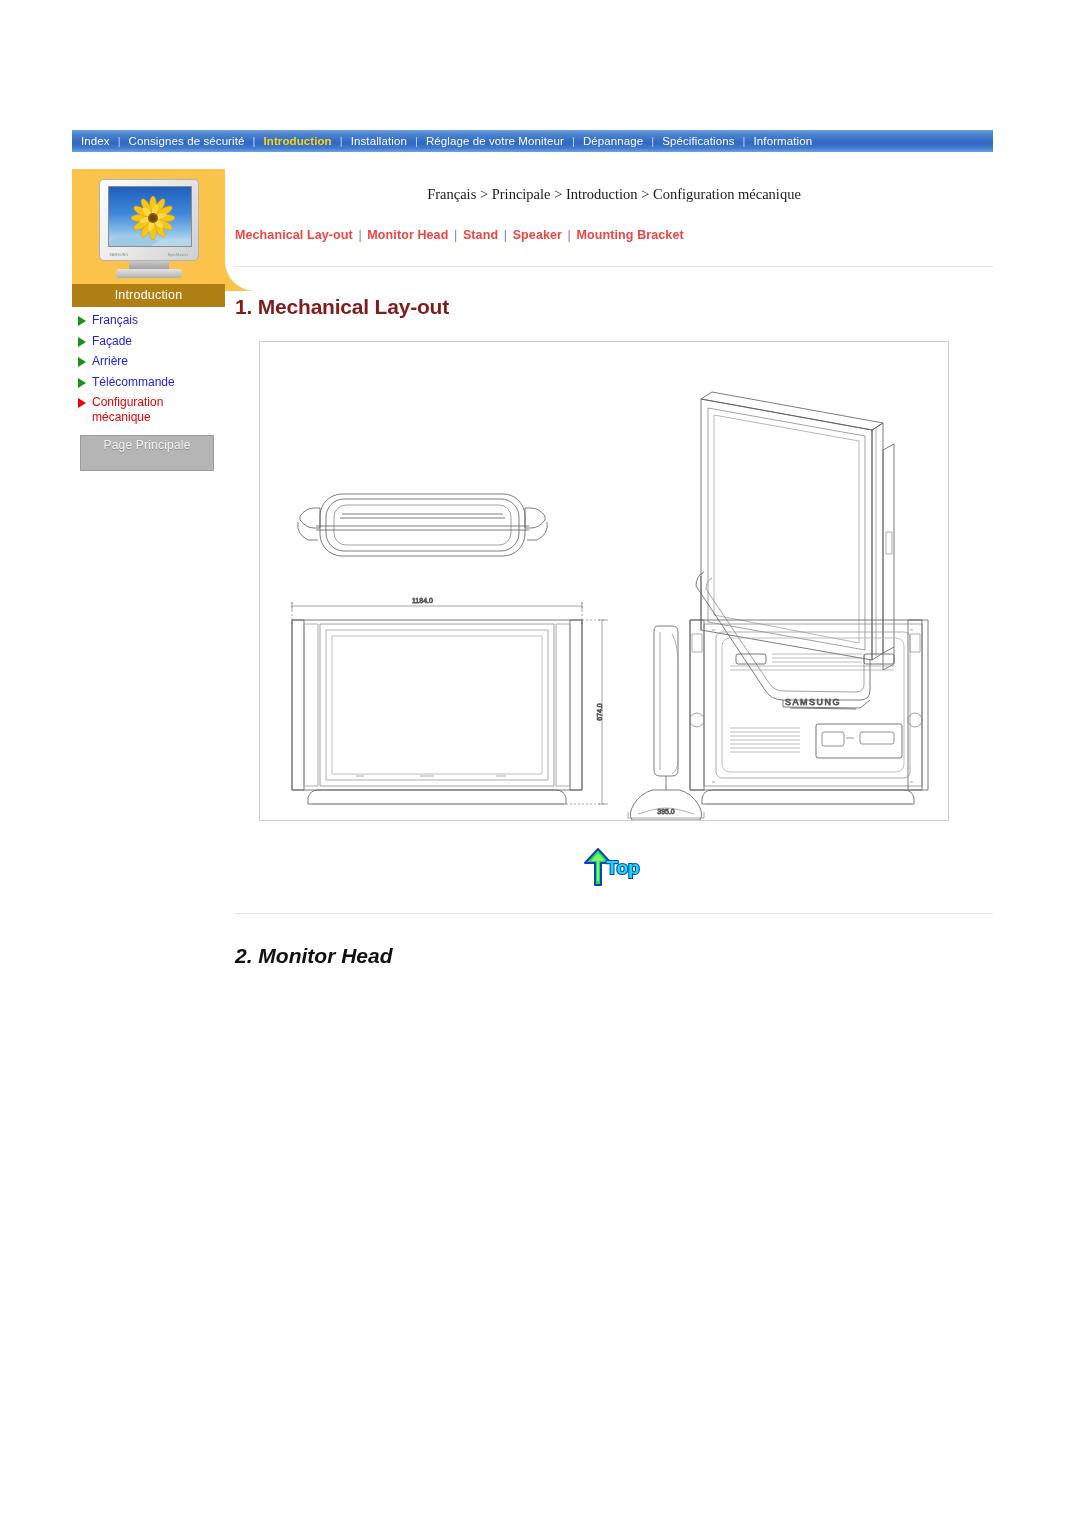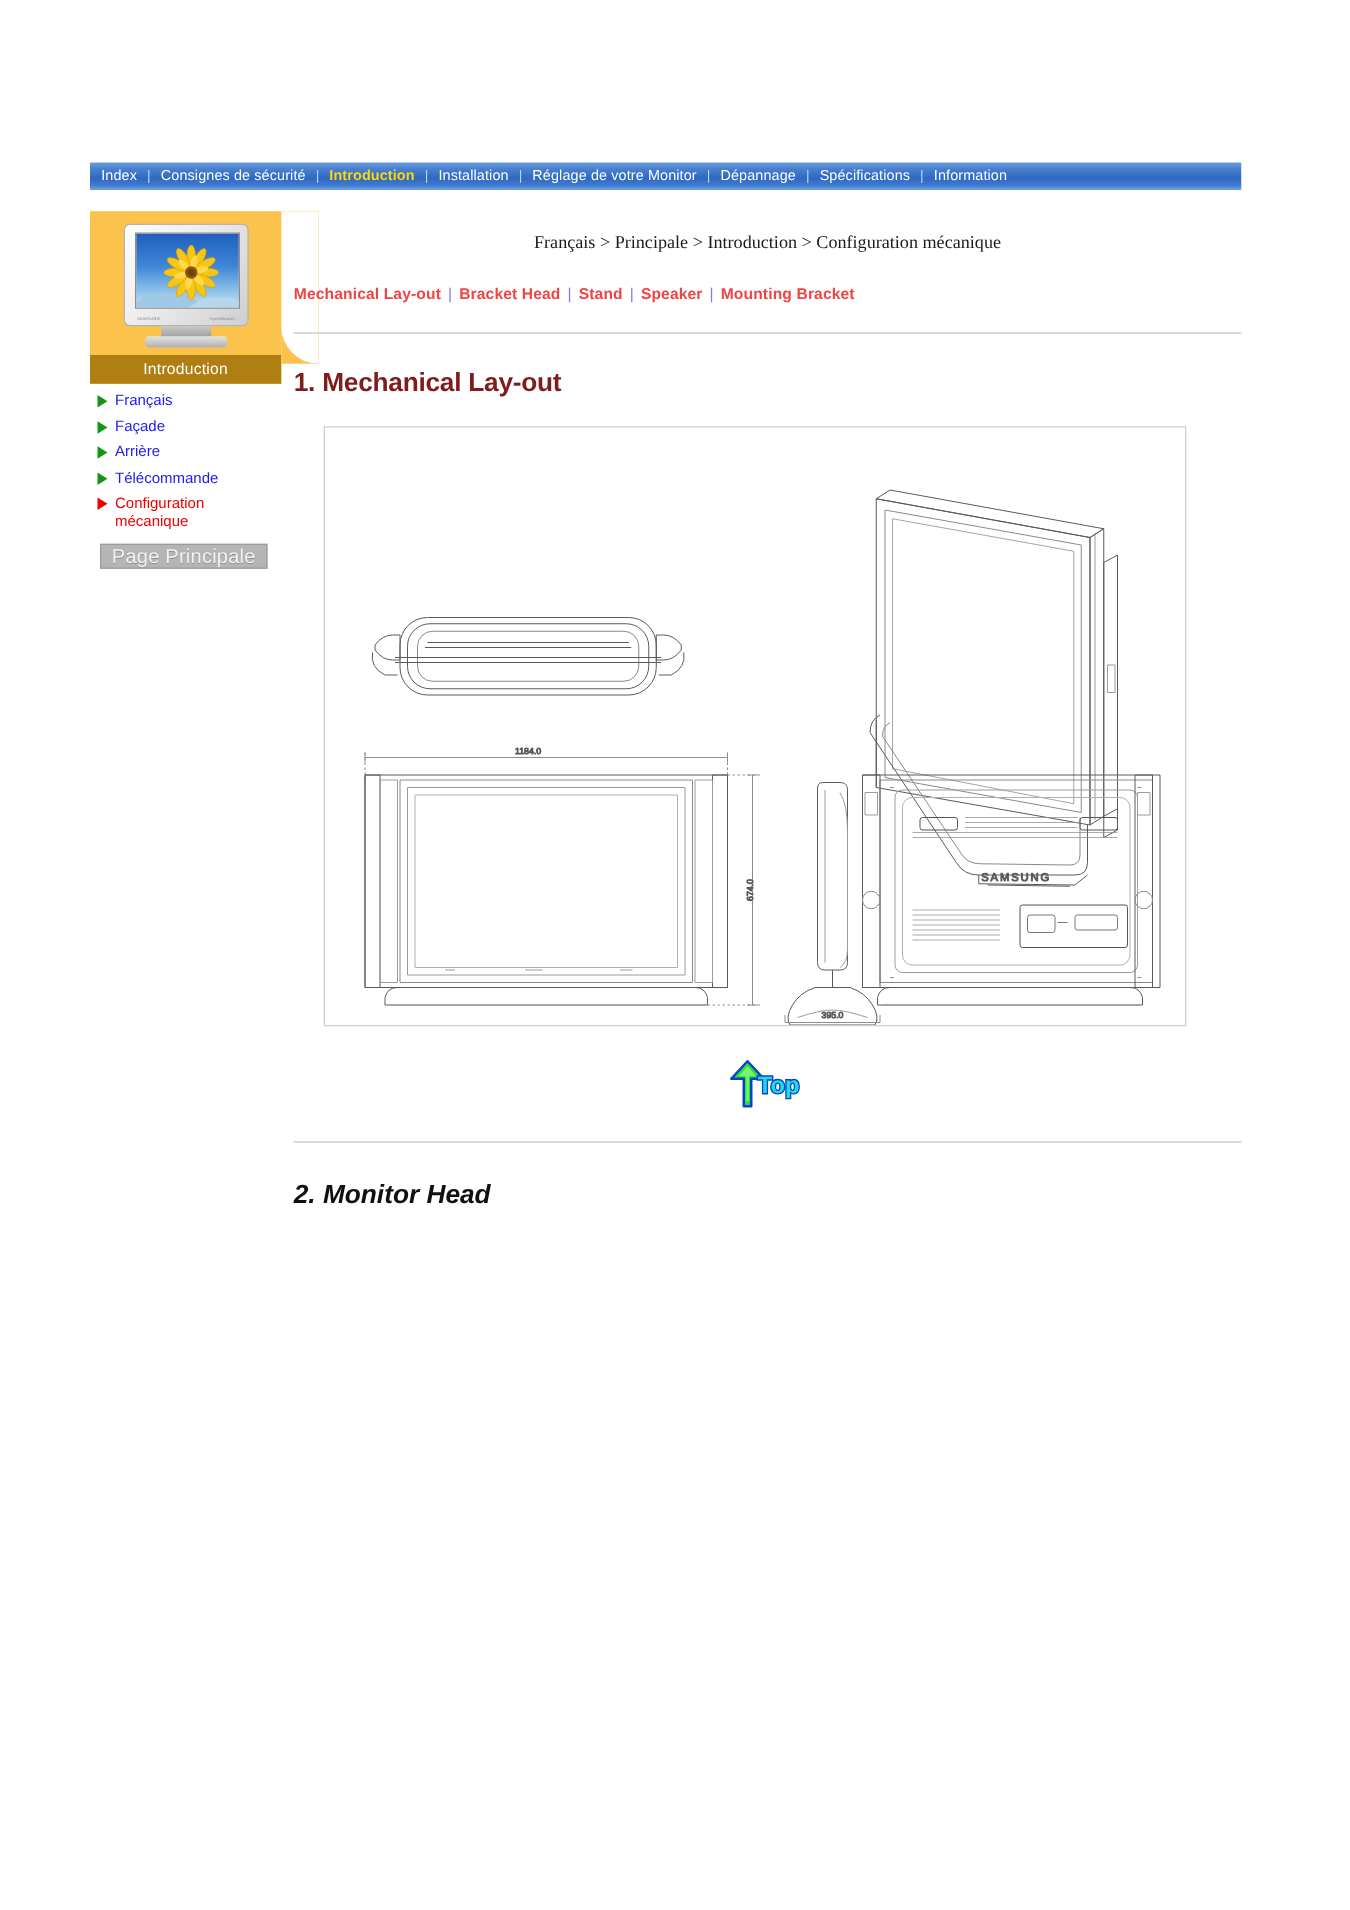--- a/index.html
+++ b/index.html
@@ -148,25 +148,25 @@
     margin: 3px 6px 0 4px;
     border-top: 5px solid transparent;
     border-bottom: 5px solid transparent;
     border-left: 8px solid #159415;
   }
   .side-link.current .tri { border-left-color: #ee0000; }
   .side-link .lbl { color: #2020ee; }
   .side-link.current .lbl { color: #ee0000; }
   .btn-main {
     margin: 10px 0 0 8px;
-    width: 134px; height: 20px;
+    width: 134px; height: 36px;
     background: #b5b5b5;
     border: 1px solid #9c9c9c;
     color: #f2f2f2;
-    font-size: 16px;
+    font-size: 12px;
     line-height: 19px;
     text-align: center;
     letter-spacing: .2px;
     text-shadow: 0 1px 0 #8d8d8d;
     cursor: pointer;
   }
 
   
   .content {
     position: absolute;
@@ -247,21 +247,21 @@
 
   <div class="navbar">
     <a class="nav-item" href="#">Index</a>
     <span class="nav-sep">|</span>
     <a class="nav-item" href="#">Consignes de sécurité</a>
     <span class="nav-sep">|</span>
     <a class="nav-item active" href="#">Introduction</a>
     <span class="nav-sep">|</span>
     <a class="nav-item" href="#">Installation</a>
     <span class="nav-sep">|</span>
-    <a class="nav-item" href="#">Réglage de votre Monitor</a>
+    <a class="nav-item" href="#">Réglage de votre Moniteur</a>
     <span class="nav-sep">|</span>
     <a class="nav-item" href="#">Dépannage</a>
     <span class="nav-sep">|</span>
     <a class="nav-item" href="#">Spécifications</a>
     <span class="nav-sep">|</span>
     <a class="nav-item" href="#">Information</a>
   </div>
 
   <div class="sidebar">
     <div class="side-panel">
@@ -337,21 +337,21 @@
     <div class="btn-main">Page Principale</div>
   </div>
 
   <div class="content">
 
     <div class="breadcrumb">Français &gt; Principale &gt; Introduction &gt; Configuration mécanique</div>
 
     <div class="sublinks">
       <a href="#">Mechanical Lay-out</a>
       <span class="sep">|</span>
-      <a href="#">Bracket Head</a>
+      <a href="#">Monitor Head</a>
       <span class="sep">|</span>
       <a href="#">Stand</a>
       <span class="sep">|</span>
       <a href="#">Speaker</a>
       <span class="sep">|</span>
       <a href="#">Mounting Bracket</a>
     </div>
 
     <div class="hr"></div>
 

